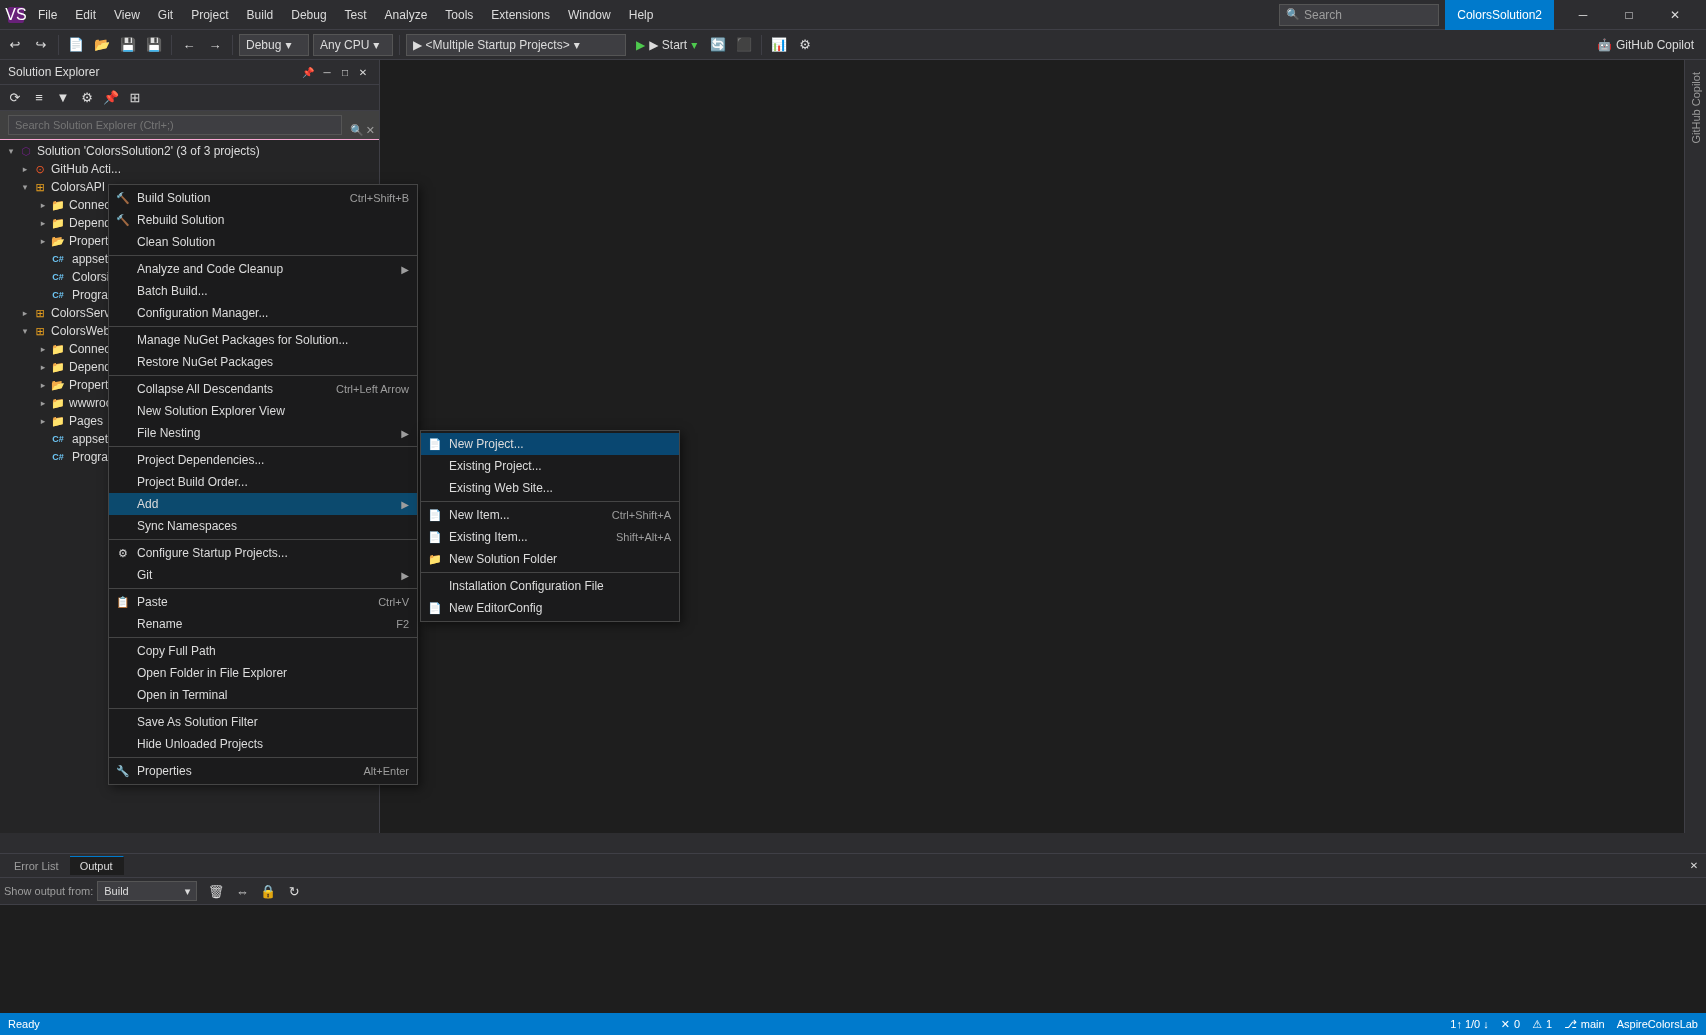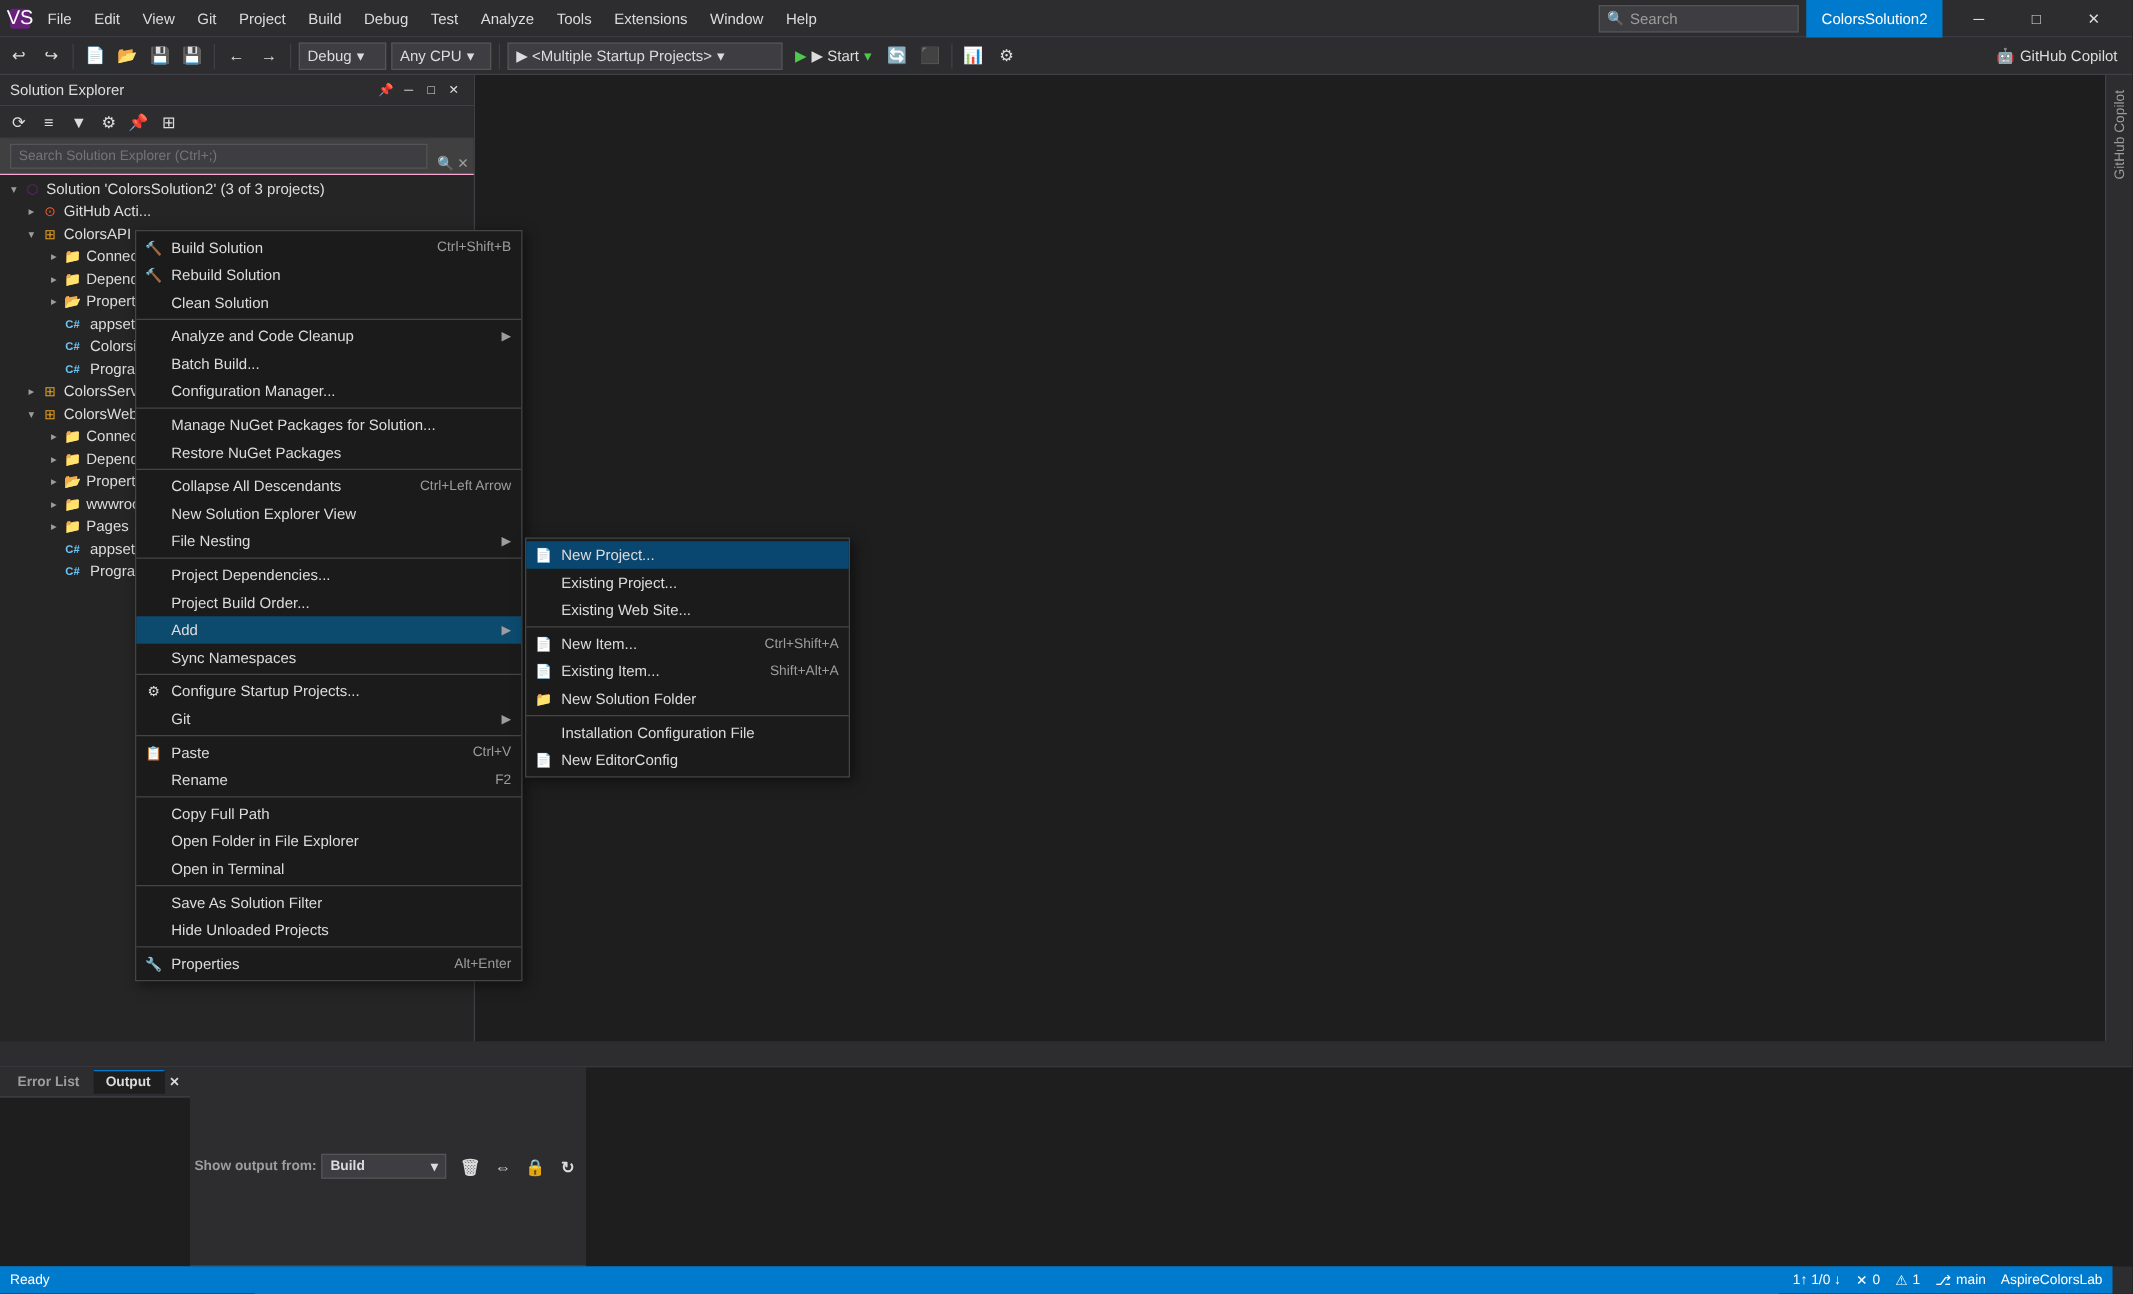--- a/index.html
+++ b/index.html
@@ -396,21 +396,21 @@
     .status-bar {
       height: 22px;
       background: #007acc;
       display: flex;
       align-items: center;
       padding: 0 8px;
       gap: 12px;
       position: absolute;
       bottom: 0;
       left: 0;
-      right: 16px;
+      right: 0;
     }
     .status-item {
       font-size: 11px;
       color: white;
       display: flex;
       align-items: center;
       gap: 4px;
       cursor: pointer;
     }
     .status-right {
@@ -805,21 +805,21 @@
       <span>Installation Configuration File</span>
     </div>
     <div class="submenu-item">
       <span class="sm-icon">📄</span>
       <span>New EditorConfig</span>
     </div>
   </div>
 
 </div>
 
-<div style="position:absolute;bottom:22px;left:0;right:0;height:160px;background:#1e1e1e;border-top:1px solid #3f3f46;display:flex;flex-direction:row;font-weight:bold;">
+<div style="position:absolute;bottom:22px;left:0;right:0;height:160px;background:#1e1e1e;border-top:1px solid #3f3f46;display:flex;flex-direction:column;">
   <div class="bottom-tabs">
     <div class="bottom-tab">Error List</div>
     <div class="bottom-tab active">Output</div>
     <div class="bottom-panel-controls">
       <span class="panel-ctrl-btn">✕</span>
     </div>
   </div>
   <div class="bottom-toolbar">
     <span class="output-label">Show output from:</span>
     <div class="output-dropdown">

